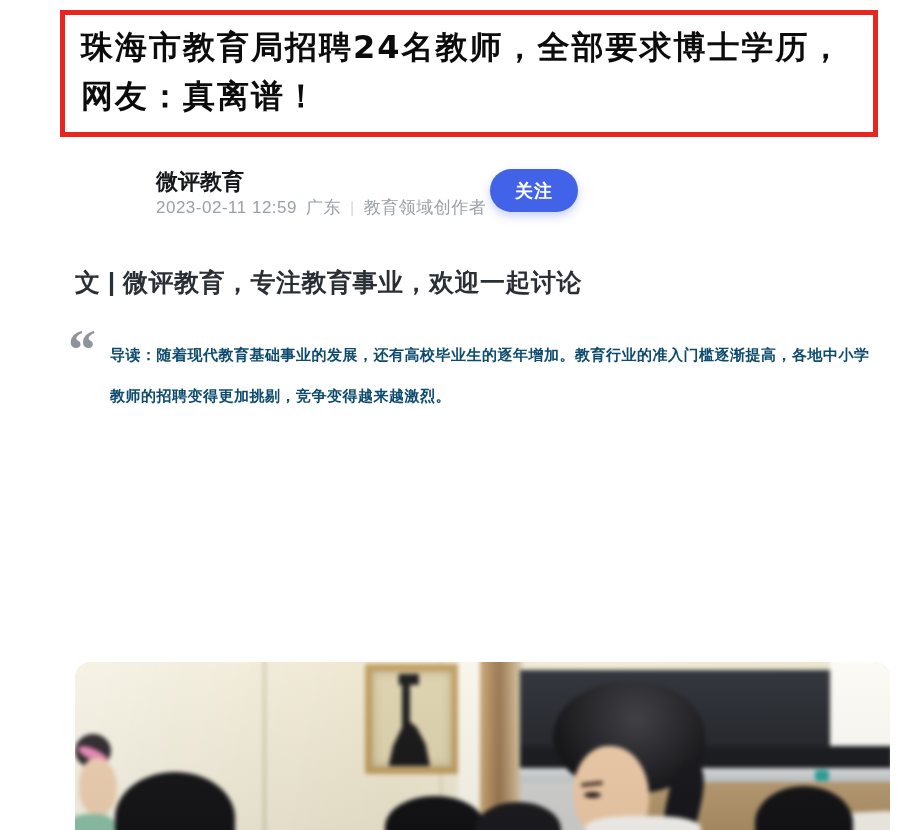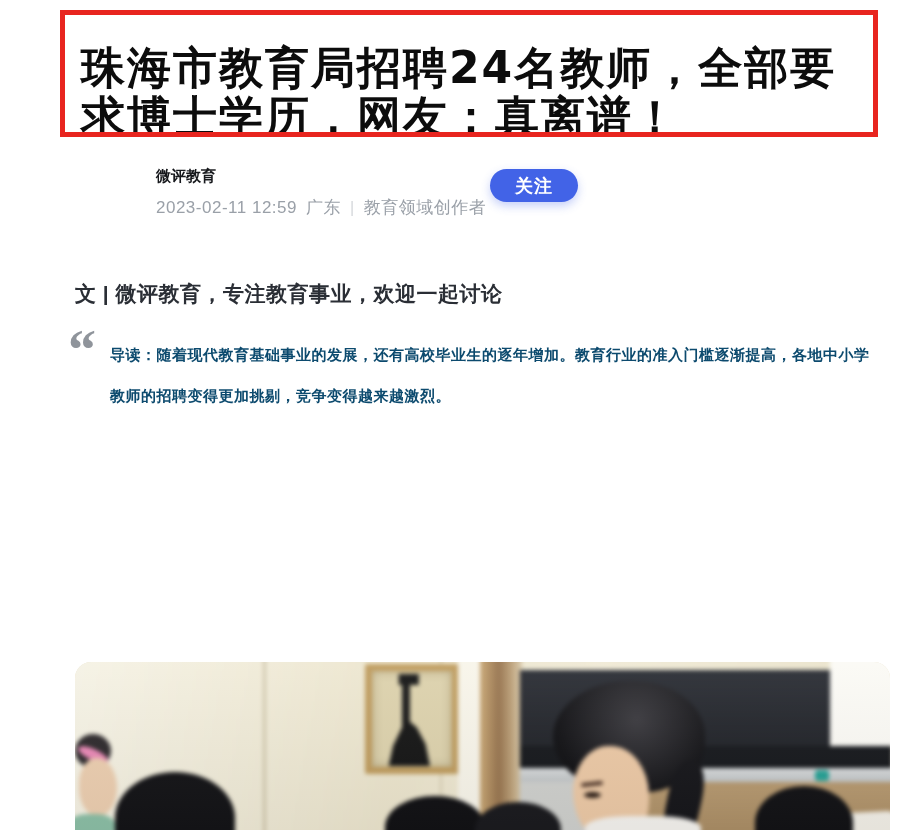--- a/index.html
+++ b/index.html
@@ -11,22 +11,22 @@
   }
 
   
   .headline-box {
     position:absolute; left:60px; top:10px; width:818px; height:127px;
     border:5px solid #e8251f; background:#ffffff;
     padding:8px 16px 10px 16px; overflow:hidden;
   }
   .headline-box h1 {
     font-family:"DejaVu Sans","Liberation Sans",sans-serif;
-    font-size:44px; line-height:49px; font-weight:900;
-    color:#0c0c0c; letter-spacing:2px; word-break:break-all;margin-top:20px;
+    font-size:32px; line-height:49px; font-weight:900;
+    color:#0c0c0c; letter-spacing:2px; word-break:break-all;
   }
 
   
   .avatar {
     position:absolute; left:70px; top:152px; width:76px; height:76px;
     border-radius:50%; overflow:visible; cursor:pointer;
     background:linear-gradient(160deg,#93b9e4 0%,#6d9bd2 55%,#a3c6ea 100%);
     box-shadow:inset 0 0 0 1px rgba(0,0,0,.06);
   }
   .avatar .av-clip { position:absolute; inset:0; border-radius:50%; overflow:hidden; }
@@ -47,40 +47,40 @@
   .av-line2 { top:52%; }
   .av-badge {
     position:absolute; right:-2px; bottom:-2px; width:22px; height:22px;
     background:radial-gradient(circle at 35% 30%,#ffd45e,#f5a11c 70%);
     border:2px solid #ffffff; border-radius:50%;
     color:#ffffff; font-size:12px; font-weight:bold;
     display:flex; align-items:center; justify-content:center;
   }
   .author-name {
     position:absolute; left:156px; top:167px;
-    font-size:15px; font-weight:bold; color:#16181c; cursor:pointer;
+    font-size:22px; font-weight:bold; color:#16181c; cursor:pointer;
   }
   .author-meta {
     position:absolute; left:156px; top:196px;
     font-size:17px; color:#9aa0a8; letter-spacing:.5px;
     display:flex; align-items:center; gap:9px;
   }
   .author-meta .sep { color:#d4d7db; font-size:16px; }
   .follow-btn {
-    position:absolute; left:490px; top:169px; width:88px; height:33px;
+    position:absolute; left:490px; top:169px; width:88px; height:43px;
     background:#4263e7; border:none; border-radius:22px;
     color:#ffffff; font-size:18px; font-weight:bold; letter-spacing:1px;
     cursor:pointer; box-shadow:0 4px 10px rgba(66,99,231,.30);
     font-family:Liberation Sans, sans-serif;
   }
 
   
   .byline {
-    position:absolute; left:75px; top:280px; width:800px;
-    font-size:21px; font-weight:600; color:#2a2e35; letter-spacing:.5px;
+    position:absolute; left:75px; top:266px; width:800px;
+    font-size:25px; font-weight:600; color:#2a2e35; letter-spacing:.5px;
   }
 
   
   .quote-icon {
     position:absolute; left:68px; top:322px;
     font-family:"Liberation Serif","DejaVu Serif",serif;
     font-size:56px; font-weight:bold; color:#8f949b; line-height:1;
     user-select:none;
   }
   .quote-text {

